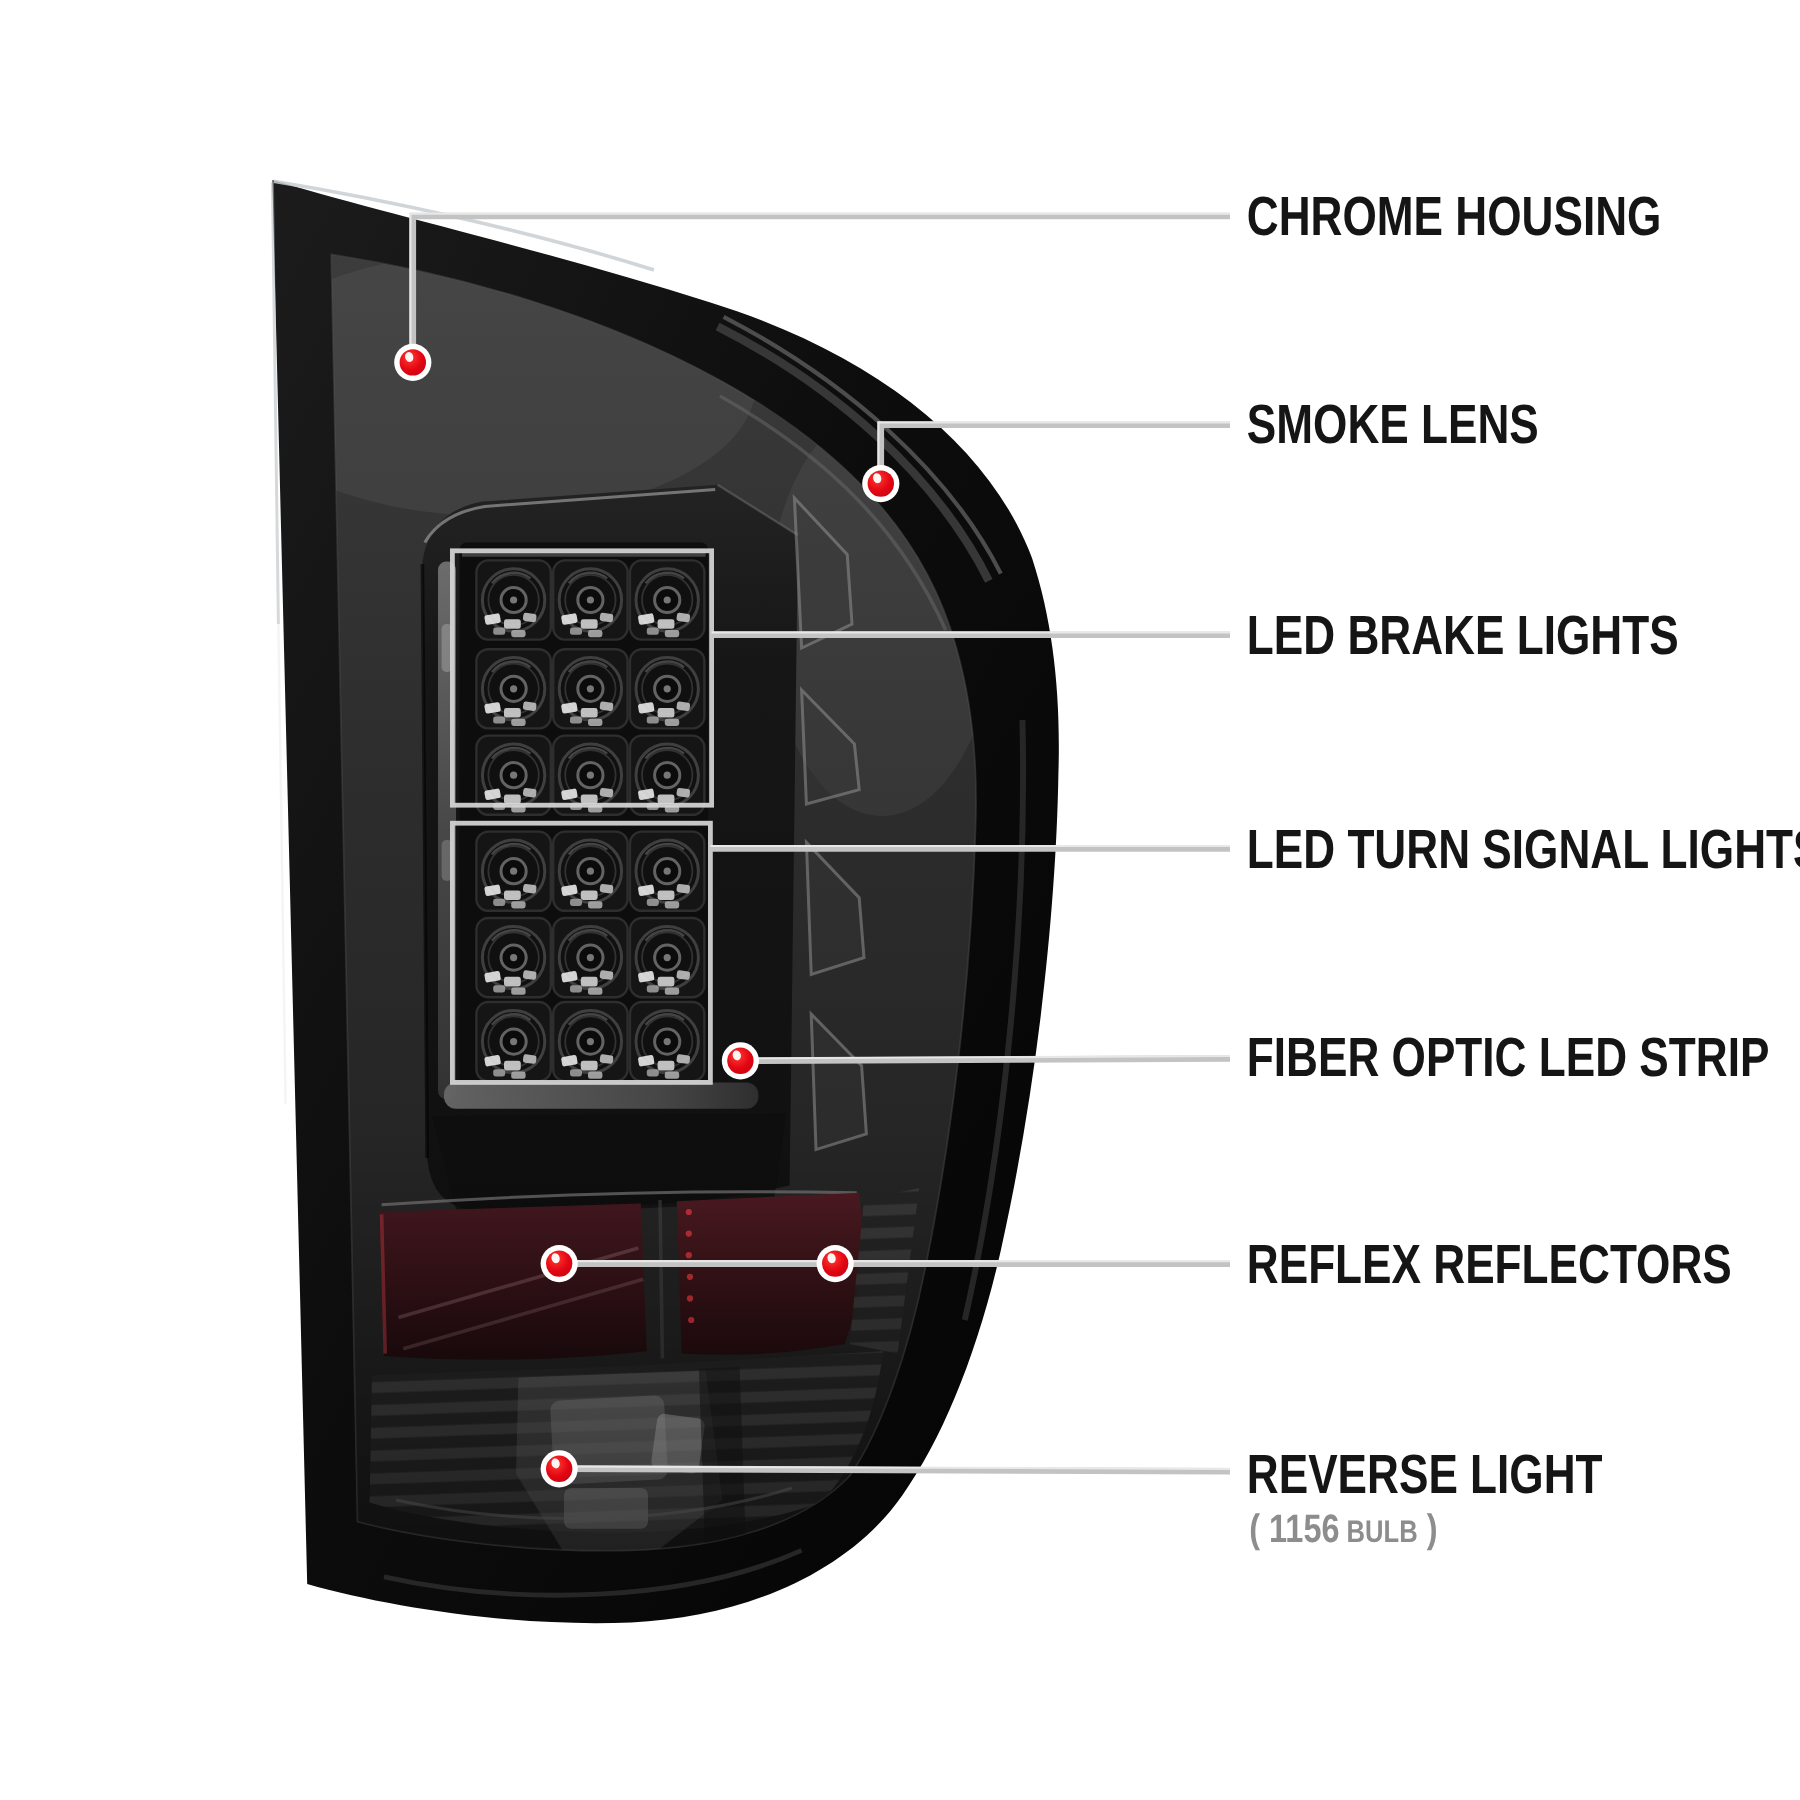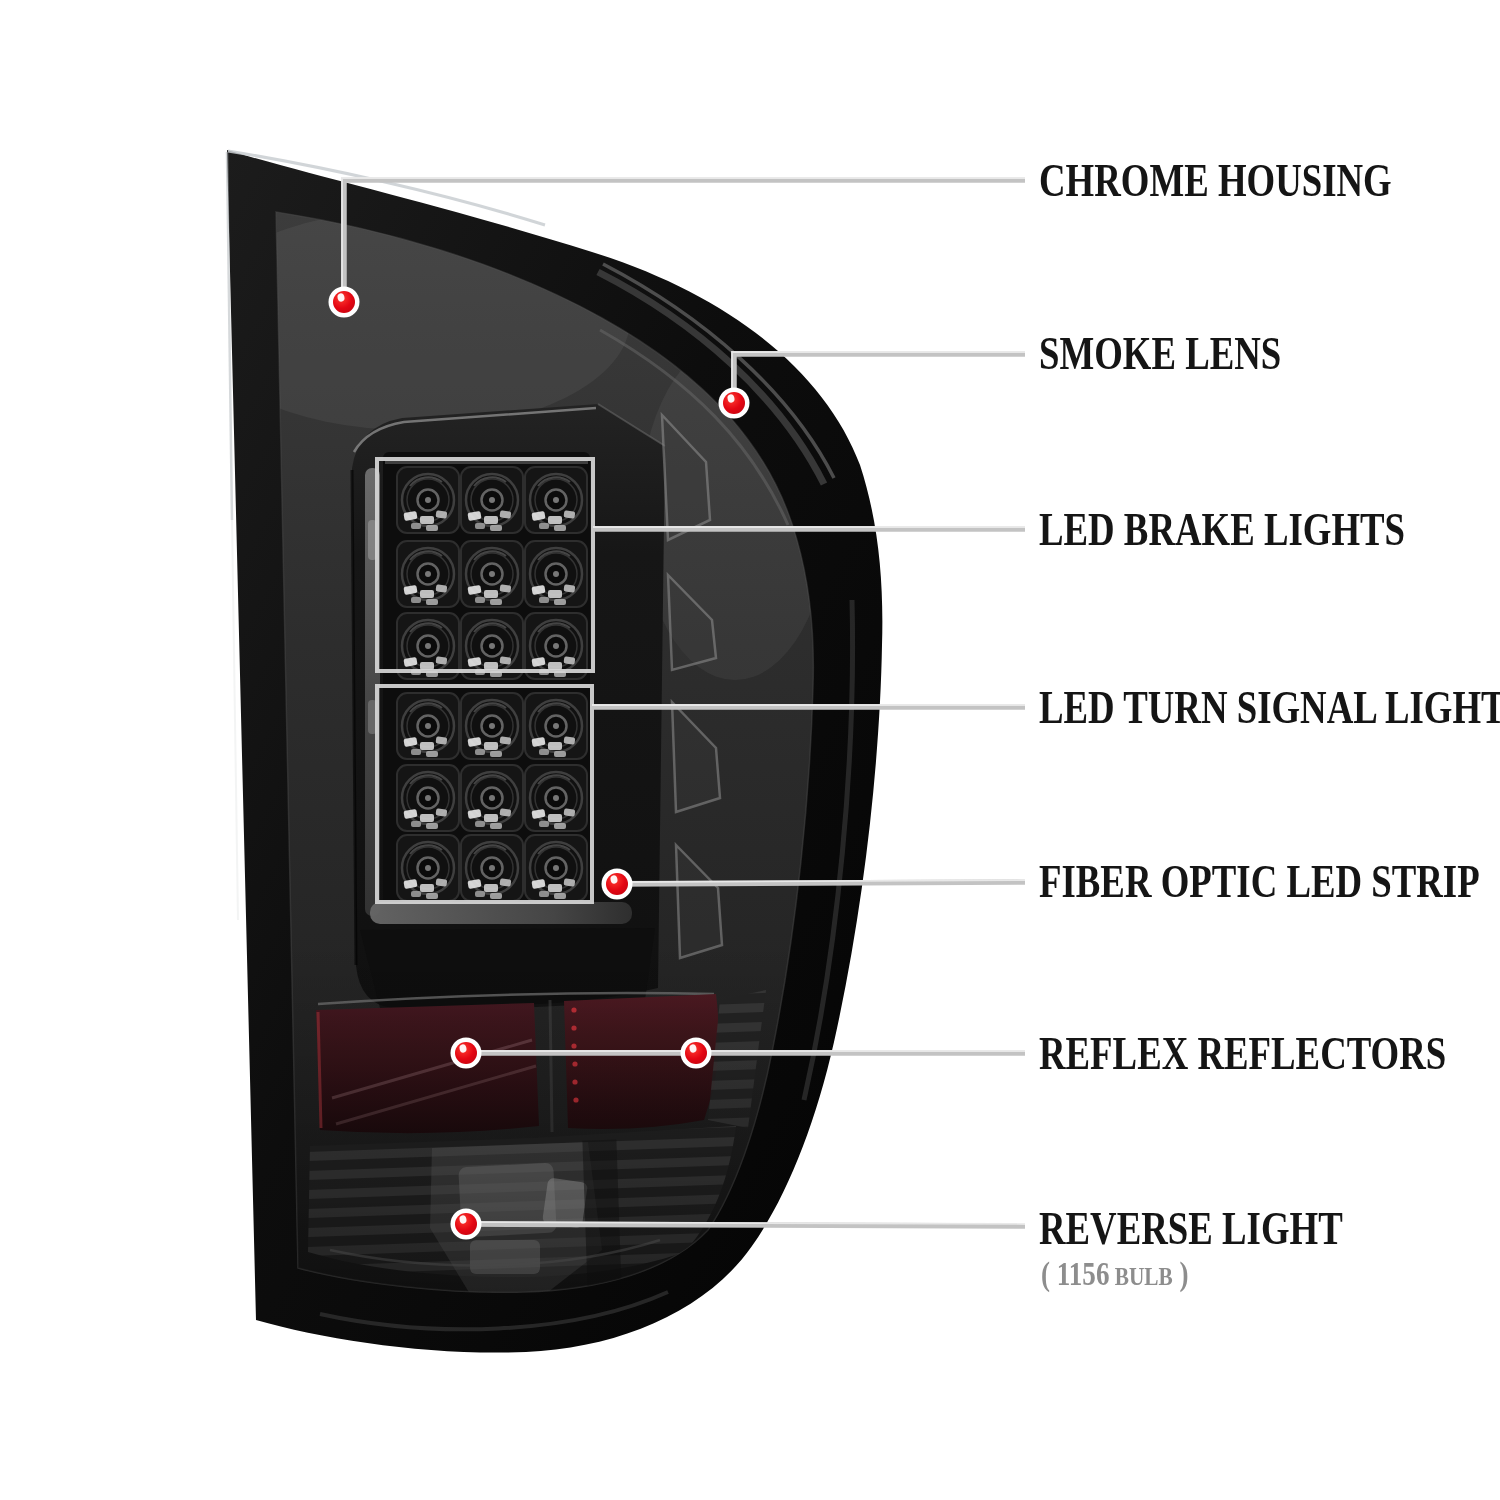--- a/index.html
+++ b/index.html
@@ -2,21 +2,21 @@
 <html><head>
 <meta charset="utf-8">
 <style>
   html, body { margin: 0; padding: 0; background: #ffffff; }
   .stage {
     position: relative;
     width: 1500px;
     height: 1500px;
     background: #ffffff;
     overflow: hidden;
-    font-family: Liberation Serif, serif;
+    font-family: Liberation Sans, sans-serif;
   }
   .art {
     position: absolute;
     left: 0; top: 0;
     width: 1500px; height: 1500px;
   }
   .callout-label {
     position: absolute;
     left: 1039px;
     transform: translateY(-50%) scaleX(0.80);

